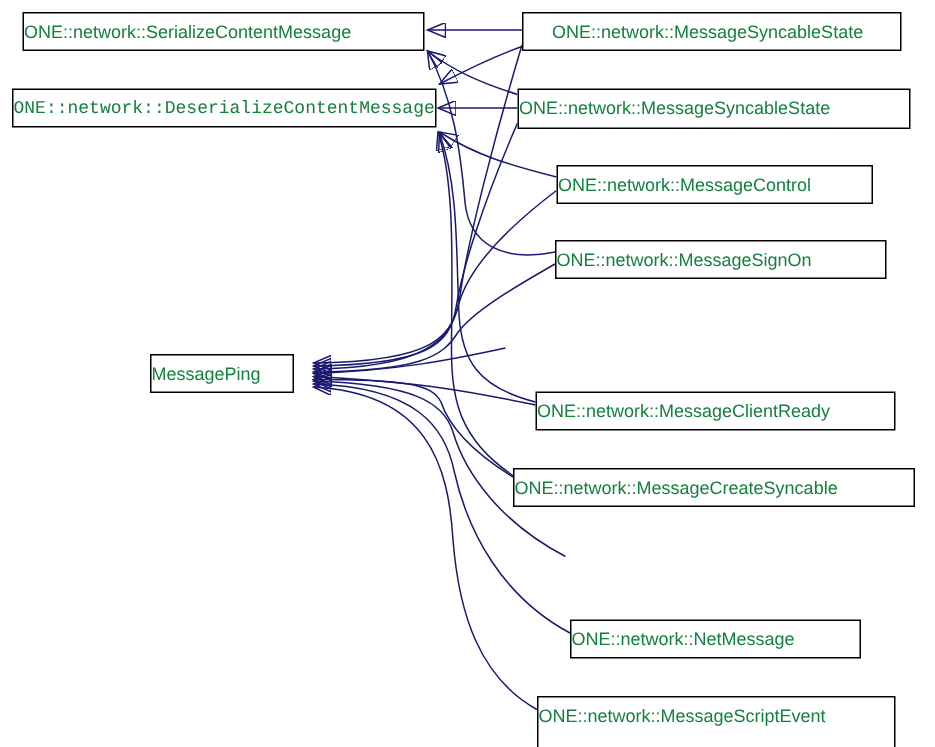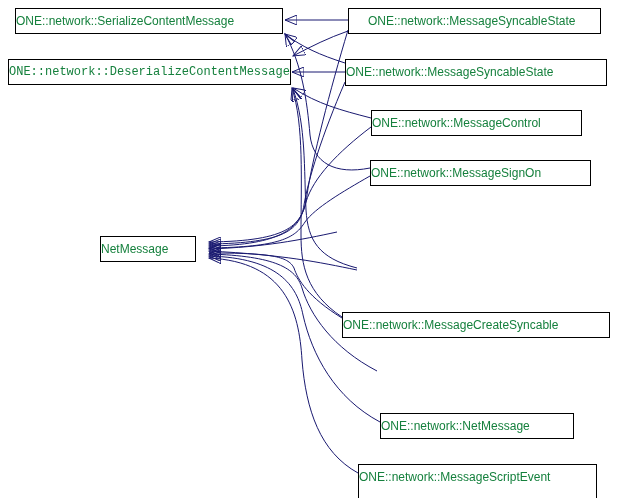--- a/index.html
+++ b/index.html
@@ -77,22 +77,23 @@
 
     <path d="M348,31 C328,38 312,46 293,56" marker-end="url(#arrow)"></path>
     <path d="M345,72 L292,72" marker-end="url(#arrow)"></path>
     <path d="M371,118 C340,110 318,104 293,88" marker-end="url(#arrow)"></path>
     <path d="M357,268 C318,258 308,240 306,210 C304,170 306,125 293,89" marker-end="url(#arrow)"></path>
     <path d="M342,317 C306,293 301,265 301,235 C301,180 304,125 292,88" marker-end="url(#arrow)"></path>
   </svg>
 
   <div class="node" id="n-serialize">ONE::network::SerializeContentMessage</div>
   <div class="node" id="n-deserialize">ONE::network::DeserializeContentMessage</div>
-  <div class="node" id="n-netmessage">NetMessage</div>
+  <div class="node" id="n-netmessage">MessagePing</div>
   <div class="node" id="n-syncable-state">ONE::network::MessageSyncableState</div>
   <div class="node" id="n-create-syncable">ONE::network::MessageSyncableState</div>
   <div class="node" id="n-control">ONE::network::MessageControl</div>
   <div class="node" id="n-sign-on">ONE::network::MessageSignOn</div>
+  <div class="node" id="n-client-ready">ONE::network::MessageClientReady</div>
   <div class="node" id="n-destroy-syncable">ONE::network::MessageCreateSyncable</div>
   <div class="node" id="n-ping">ONE::network::NetMessage</div>
   <div class="node" id="n-script-event">ONE::network::MessageScriptEvent</div>
 
 </div>
 
 </body></html>

